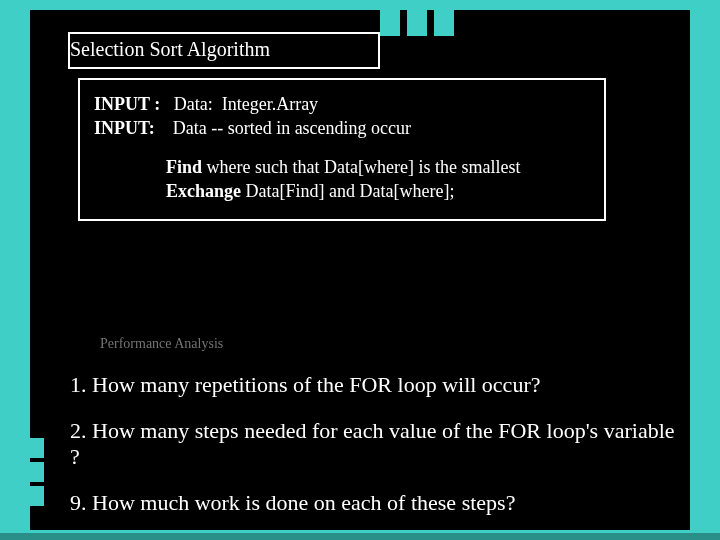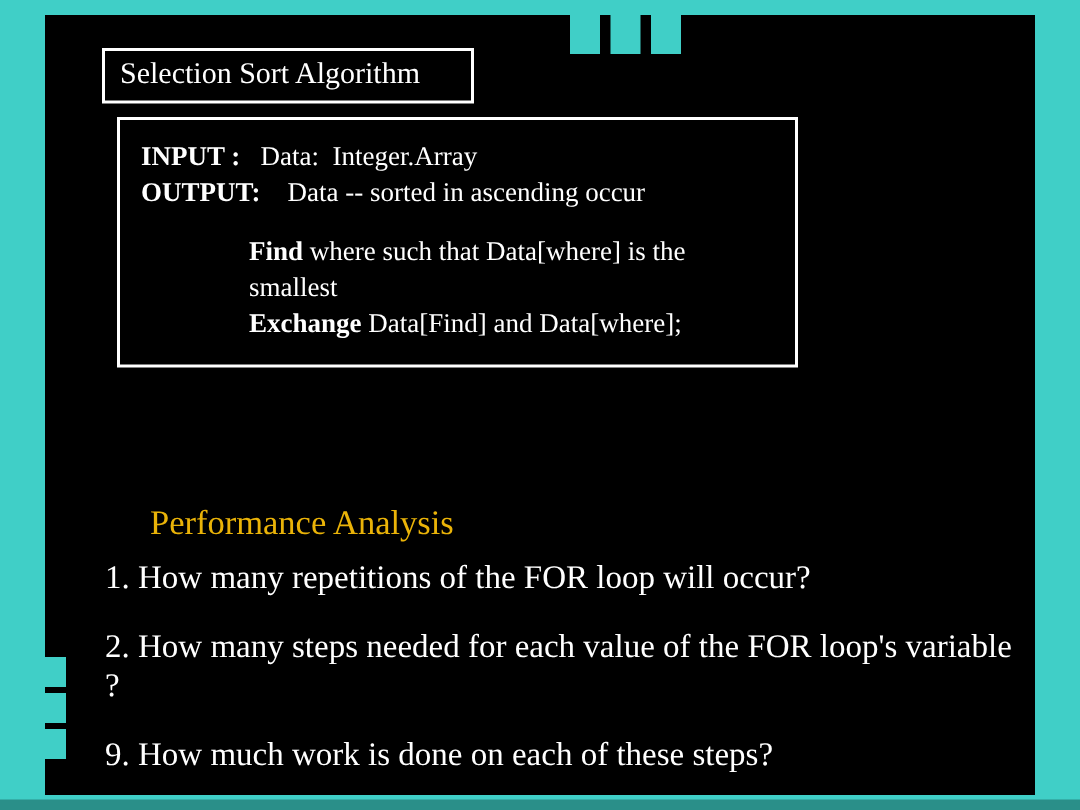--- a/index.html
+++ b/index.html
@@ -23,53 +23,53 @@
   .bottom-bar {
     position: absolute;
     left: 0; bottom: 0;
     width: 720px; height: 7px;
     background: #2a8f89;
   }
 
   .title-box {
     position: absolute;
     left: 38px; top: 22px;
-    width: 248px;
+    width: 312px;
     background: #000;
     border: 2px solid #fff;
-    padding: 4px 10px 6px 10px;
+    padding: 4px 10px 6px 0;
   }
   .title-box span {
     color: #fff;
     font-size: 20px;
   }
 
   .algo-box {
     position: absolute;
     left: 48px; top: 68px;
-    width: 454px;
+    width: 528px;
     background: #000;
     border: 2px solid #fff;
     padding: 12px 14px 16px 14px;
     color: #fff;
     font-size: 18px;
     line-height: 1.35;
   }
   .io-row { white-space: pre; }
   .bold { font-weight: bold; }
   .algo-body { margin-top: 14px; }
   .ind1 { padding-left: 16px; }
   .ind2 { padding-left: 72px; }
   .ind3 { padding-left: 100px; }
 
   .perf-title {
     position: absolute;
     left: 70px; top: 326px;
-    color: #eab308;
-    font-size: 23px;
+    color: #737373;
+    font-size: 14px;
   }
   .qlist {
     position: absolute;
     left: 40px; top: 362px;
     width: 610px;
     color: #fff;
     font-size: 22px;
   }
   .qlist .q { margin-bottom: 20px; }
   .underline { }
@@ -97,21 +97,21 @@
     <span class="sqo"></span>
     <span class="sqo"></span>
   </div>
 
   <div class="title-box">
     <span>Selection Sort Algorithm</span>
   </div>
 
   <div class="algo-box">
     <div class="io-row"><span class="bold">INPUT :</span><span>   Data:  Integer.Array</span></div>
-    <div class="io-row"><span class="bold">OUTPUT:</span><span>    Data -- sorted in ascending occur</span></div>
+    <div class="io-row"><span class="bold">INPUT:</span><span>    Data -- sorted in ascending occur</span></div>
 
     <div class="algo-body">
       <div class="ind2"><span class="bold">Find</span><span> where such that  Data[where] is the smallest</span></div>
       <div class="ind2"><span class="bold">Exchange</span><span> Data[Find] and Data[where];</span></div>
     </div>
   </div>
 
   <div class="perf-title">Performance Analysis</div>
 
   <div class="qlist">

